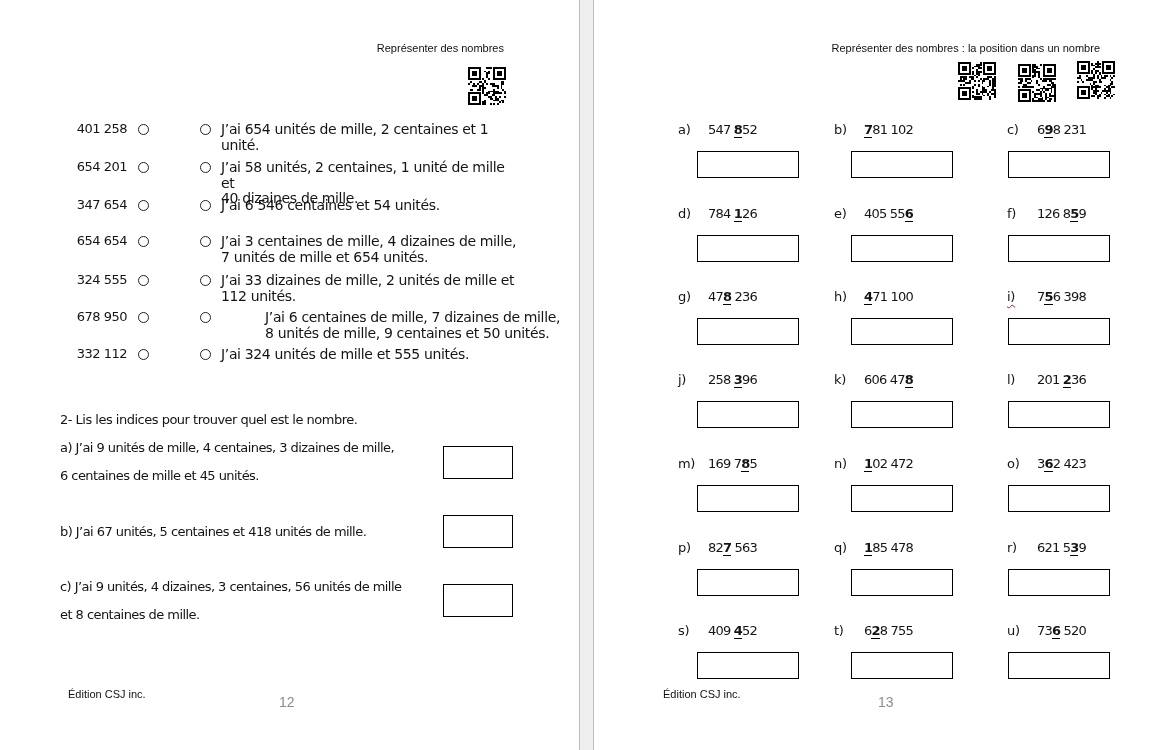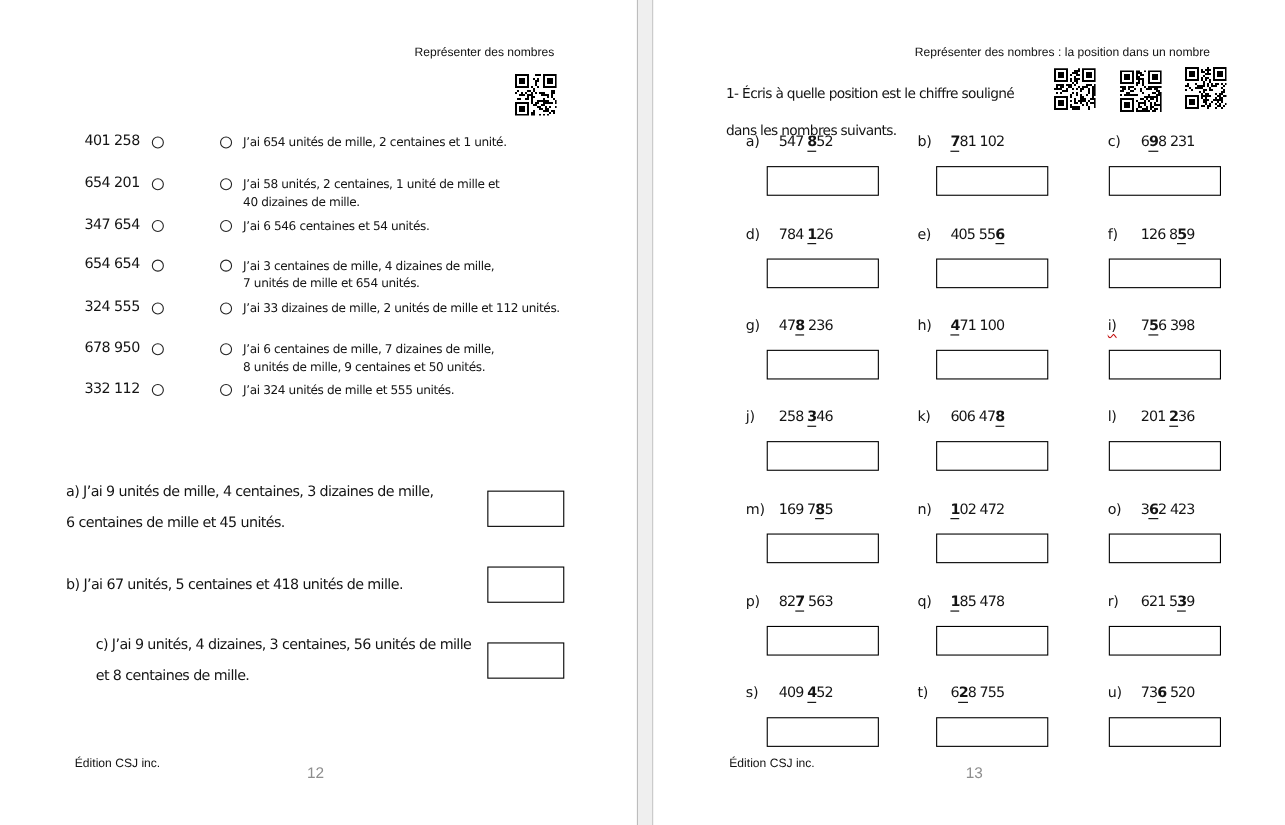--- a/index.html
+++ b/index.html
@@ -13,21 +13,21 @@
   .running-head{position:absolute;font-family:"Liberation Sans",sans-serif;font-size:11px;color:#111;white-space:nowrap;}
   .rh-left{top:42px;right:75px;}
   .rh-right{top:42px;right:68px;}
   .ex-title{position:absolute;font-size:14px;letter-spacing:-0.4px;line-height:20px;white-space:pre-line;}
   .t-left1{left:60px;top:66px;}
   .s2-title{left:60px;top:410px;font-size:13px;letter-spacing:-0.5px;}
   .t-right{left:66px;top:68px;font-size:12.5px;letter-spacing:-0.6px;line-height:34px;}
   .qr{position:absolute;line-height:0;}
   .mnum{position:absolute;width:97px;text-align:right;font-size:13px;letter-spacing:-0.5px;white-space:nowrap;}
   .circ{position:absolute;width:11px;height:11px;border:1.4px solid #222;border-radius:50%;background:#fff;box-sizing:border-box;}
-  .mdesc{position:absolute;left:221px;font-size:11px;letter-spacing:-0.35px;line-height:15.5px;white-space:pre-line;width:300px;}
+  .mdesc{position:absolute;left:221px;font-size:14px;letter-spacing:-0.35px;line-height:15.5px;white-space:pre-line;width:300px;}
   .clue{position:absolute;left:60px;font-size:13px;letter-spacing:-0.55px;line-height:28px;white-space:pre-line;width:390px;}
   .abox{position:absolute;border:1.7px solid #000;background:#fff;box-sizing:border-box;}
   .gline{position:absolute;display:flex;align-items:baseline;white-space:nowrap;font-size:13px;}
   .glab{display:inline-block;width:30px;letter-spacing:-0.3px;}
   .gnum{letter-spacing:-0.8px;}
   .gnum .u{font-weight:700;border-bottom:1.6px solid #000;padding-bottom:0px;}
   .sq{text-decoration:underline wavy #c41212 1px;text-underline-offset:3px;}
   .footer-ed{position:absolute;font-family:"Liberation Sans",sans-serif;font-size:11px;color:#111;white-space:nowrap;}
   .page-num{position:absolute;font-family:"Liberation Sans",sans-serif;font-size:14px;color:#8d8d8d;}
 </style>
@@ -165,49 +165,48 @@
         <div class="circ" style="left:200px;top:236px;"></div>
         <div class="mdesc" style="top:234px;">J’ai 3 centaines de mille, 4 dizaines de mille,
 7 unités de mille et 654 unités.</div>
         <div class="mnum" style="left:30px;top:272px;">324 555</div>
         <div class="circ" style="left:138px;top:275px;"></div>
         <div class="circ" style="left:200px;top:275px;"></div>
         <div class="mdesc" style="top:273px;">J’ai 33 dizaines de mille, 2 unités de mille et 112 unités.</div>
         <div class="mnum" style="left:30px;top:309px;">678 950</div>
         <div class="circ" style="left:138px;top:312px;"></div>
         <div class="circ" style="left:200px;top:312px;"></div>
-        <div class="mdesc" style="top:310px;">J’ai 6 centaines de mille, 7 dizaines de mille,
+        <div class="mdesc" style="top:310px;margin-left:44px;">J’ai 6 centaines de mille, 7 dizaines de mille,
 8 unités de mille, 9 centaines et 50 unités.</div>
         <div class="mnum" style="left:30px;top:346px;">332 112</div>
         <div class="circ" style="left:138px;top:349px;"></div>
         <div class="circ" style="left:200px;top:349px;"></div>
         <div class="mdesc" style="top:347px;">J’ai 324 unités de mille et 555 unités.</div>
       </div>
 
+    <div class="ex-title s2-title">2- Lis les indices pour trouver quel est le nombre.</div>
     <div id="clues">
         <div class="clue" style="top:434px;">a) J’ai 9 unités de mille, 4 centaines, 3 dizaines de mille,
 6 centaines de mille et 45 unités.</div>
         <div class="abox" style="left:443px;top:446px;width:70px;height:33px;"></div>
         <div class="clue" style="top:518px;">b) J’ai 67 unités, 5 centaines et 418 unités de mille.</div>
         <div class="abox" style="left:443px;top:515px;width:70px;height:33px;"></div>
-        <div class="clue" style="top:573px;margin-left:27px;">c) J’ai 9 unités, 4 dizaines, 3 centaines, 56 unités de mille
+        <div class="clue" style="top:573px;">c) J’ai 9 unités, 4 dizaines, 3 centaines, 56 unités de mille
 et 8 centaines de mille.</div>
         <div class="abox" style="left:443px;top:584px;width:70px;height:33px;"></div>
       </div>
 
     <div class="footer-ed" style="left:68px;top:688px;">Édition CSJ inc.</div>
     <div class="page-num" style="left:279px;top:694px;">12</div>
   </section>
 
   <div class="divider"></div>
 
   <section class="page page-right">
     <div class="running-head rh-right">Représenter des nombres : la position dans un nombre</div>
-    <div class="ex-title t-right">1- Écris à quelle position est le chiffre souligné
-dans les nombres suivants.</div>
     <div class="qr" style="left:364px;top:62px;"><svg viewBox="0 0 21 21" width="38" height="38" shape-rendering="crispEdges">
           <rect x="12" y="0" width="1" height="1" fill="#000"></rect>
           <rect x="10" y="1" width="1" height="1" fill="#000"></rect>
           <rect x="11" y="1" width="1" height="1" fill="#000"></rect>
           <rect x="12" y="1" width="1" height="1" fill="#000"></rect>
           <rect x="9" y="2" width="1" height="1" fill="#000"></rect>
           <rect x="10" y="2" width="1" height="1" fill="#000"></rect>
           <rect x="11" y="2" width="1" height="1" fill="#000"></rect>
           <rect x="8" y="3" width="1" height="1" fill="#000"></rect>
           <rect x="11" y="3" width="1" height="1" fill="#000"></rect>
@@ -629,21 +628,21 @@
           <span class="gnum"><span></span><span class="u">4</span><span>71 100</span></span>
         </div>
         <div class="abox" style="left:257px;top:318px;width:102px;height:27px;"></div>
         <div class="gline" style="left:413px;top:289px;">
           <span class="glab sq">i)</span>
           <span class="gnum"><span>7</span><span class="u">5</span><span>6 398</span></span>
         </div>
         <div class="abox" style="left:414px;top:318px;width:102px;height:27px;"></div>
         <div class="gline" style="left:84px;top:372px;">
           <span class="glab">j)</span>
-          <span class="gnum"><span>258 </span><span class="u">3</span><span>46</span></span>
+          <span class="gnum"><span>258 </span><span class="u">3</span><span>96</span></span>
         </div>
         <div class="abox" style="left:103px;top:401px;width:102px;height:27px;"></div>
         <div class="gline" style="left:240px;top:372px;">
           <span class="glab">k)</span>
           <span class="gnum"><span>606 47</span><span class="u">8</span><span></span></span>
         </div>
         <div class="abox" style="left:257px;top:401px;width:102px;height:27px;"></div>
         <div class="gline" style="left:413px;top:372px;">
           <span class="glab">l)</span>
           <span class="gnum"><span>201 </span><span class="u">2</span><span>36</span></span>

